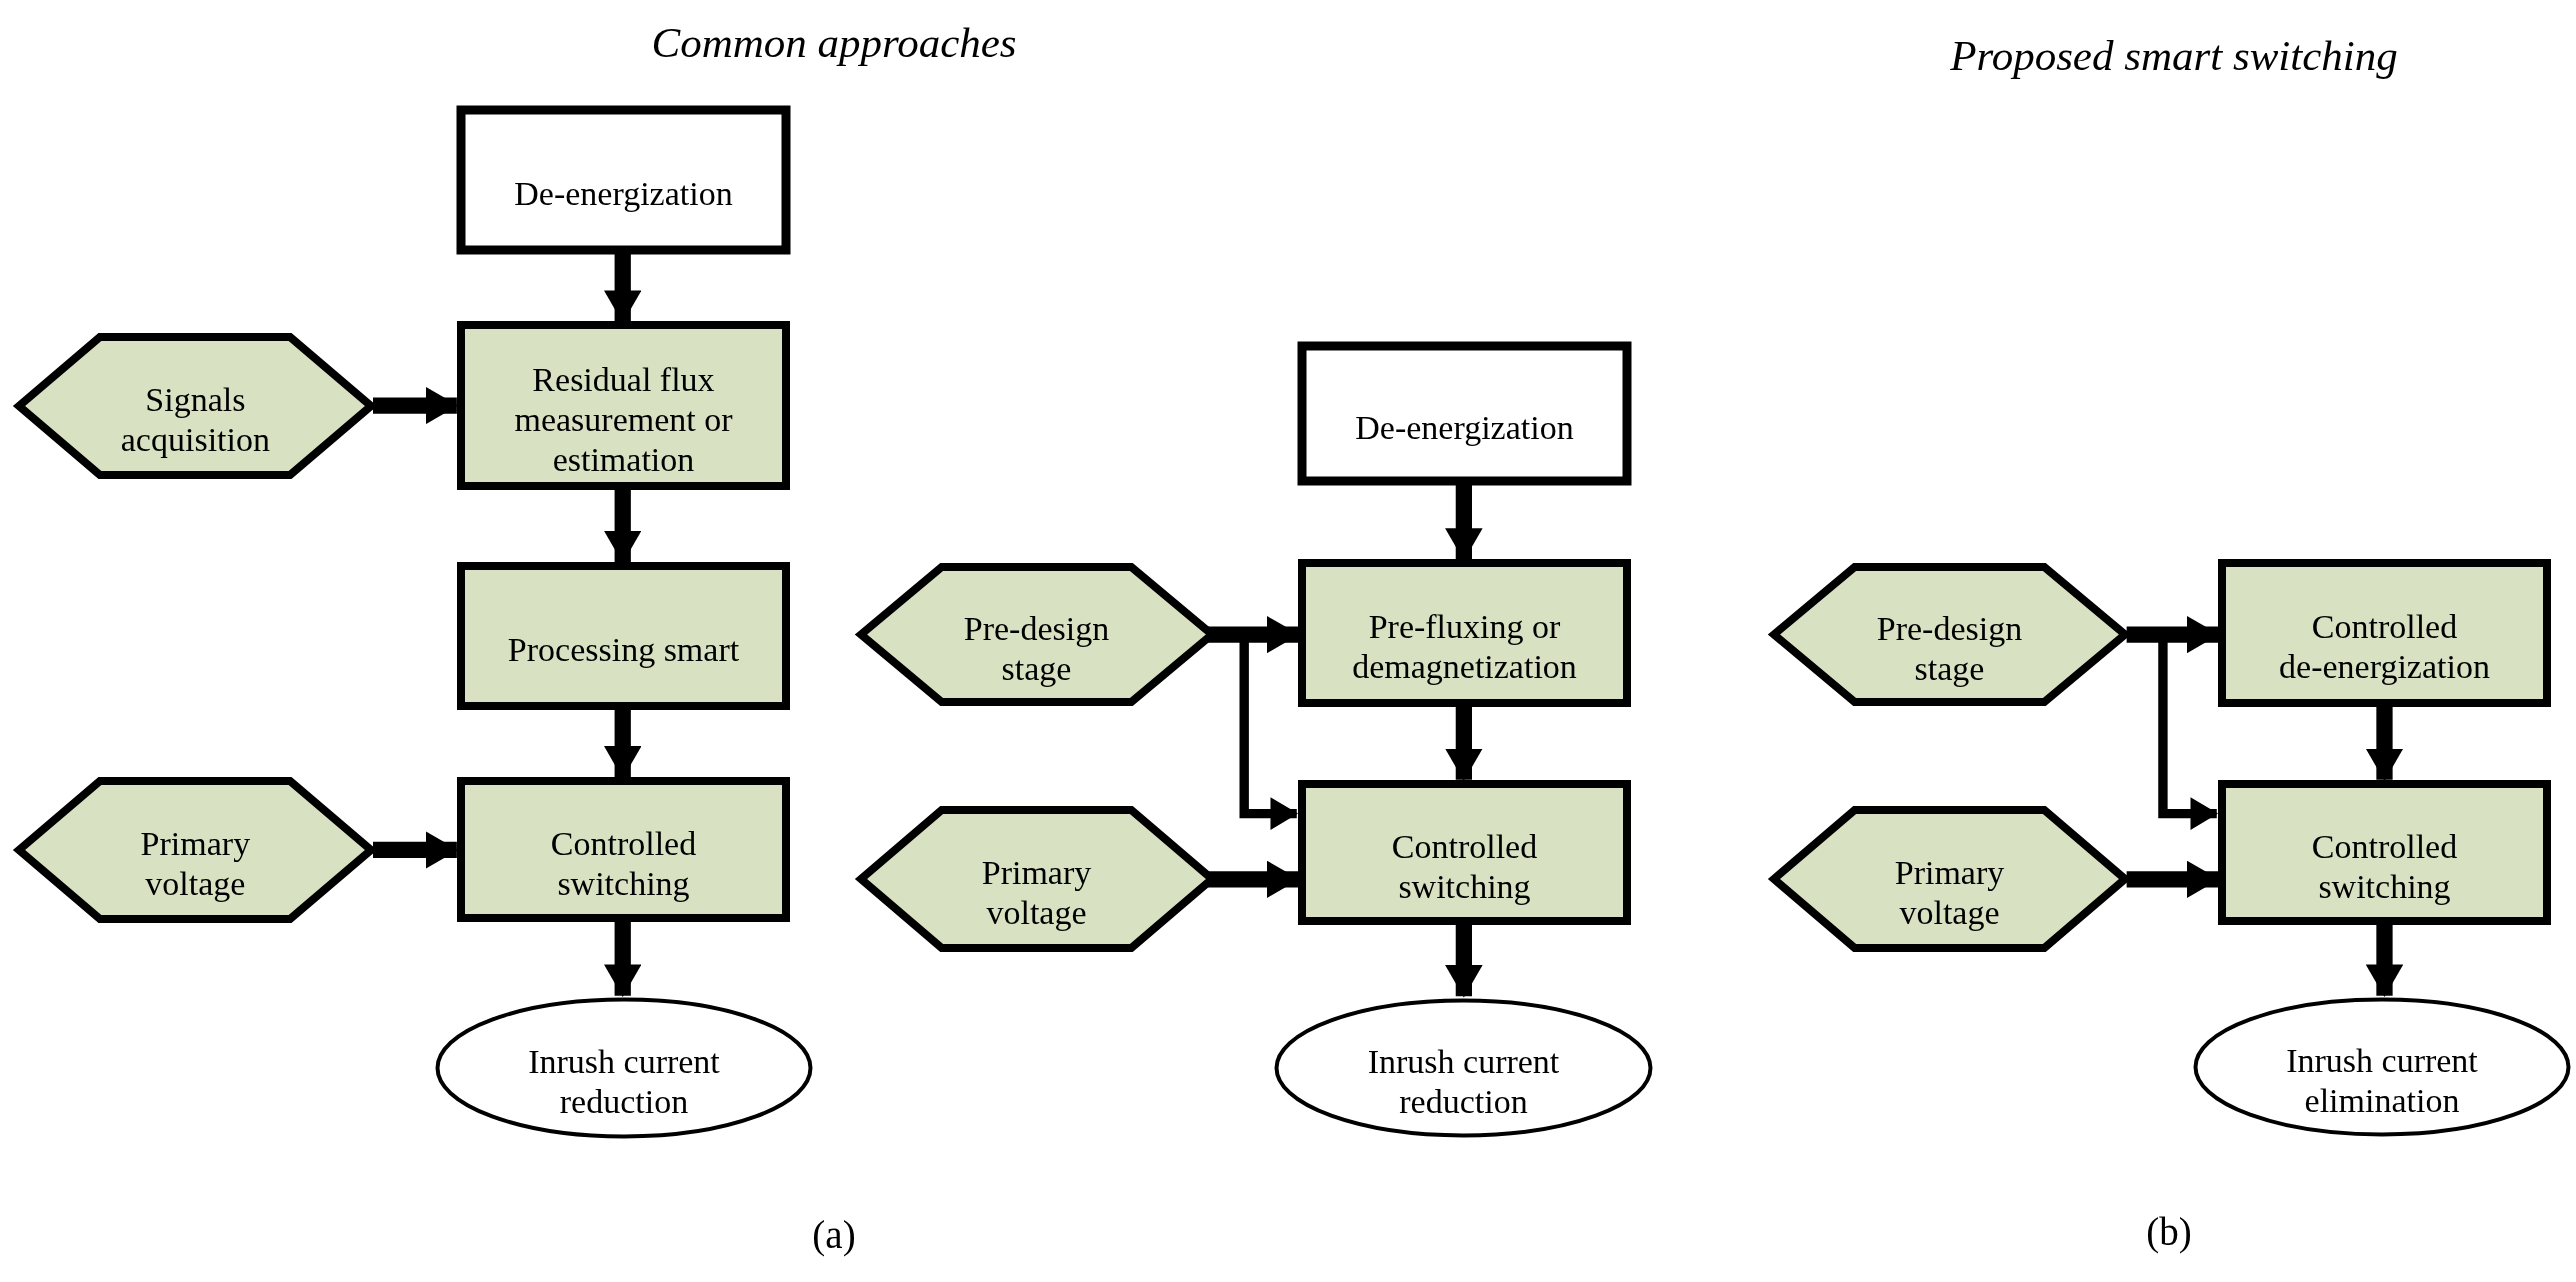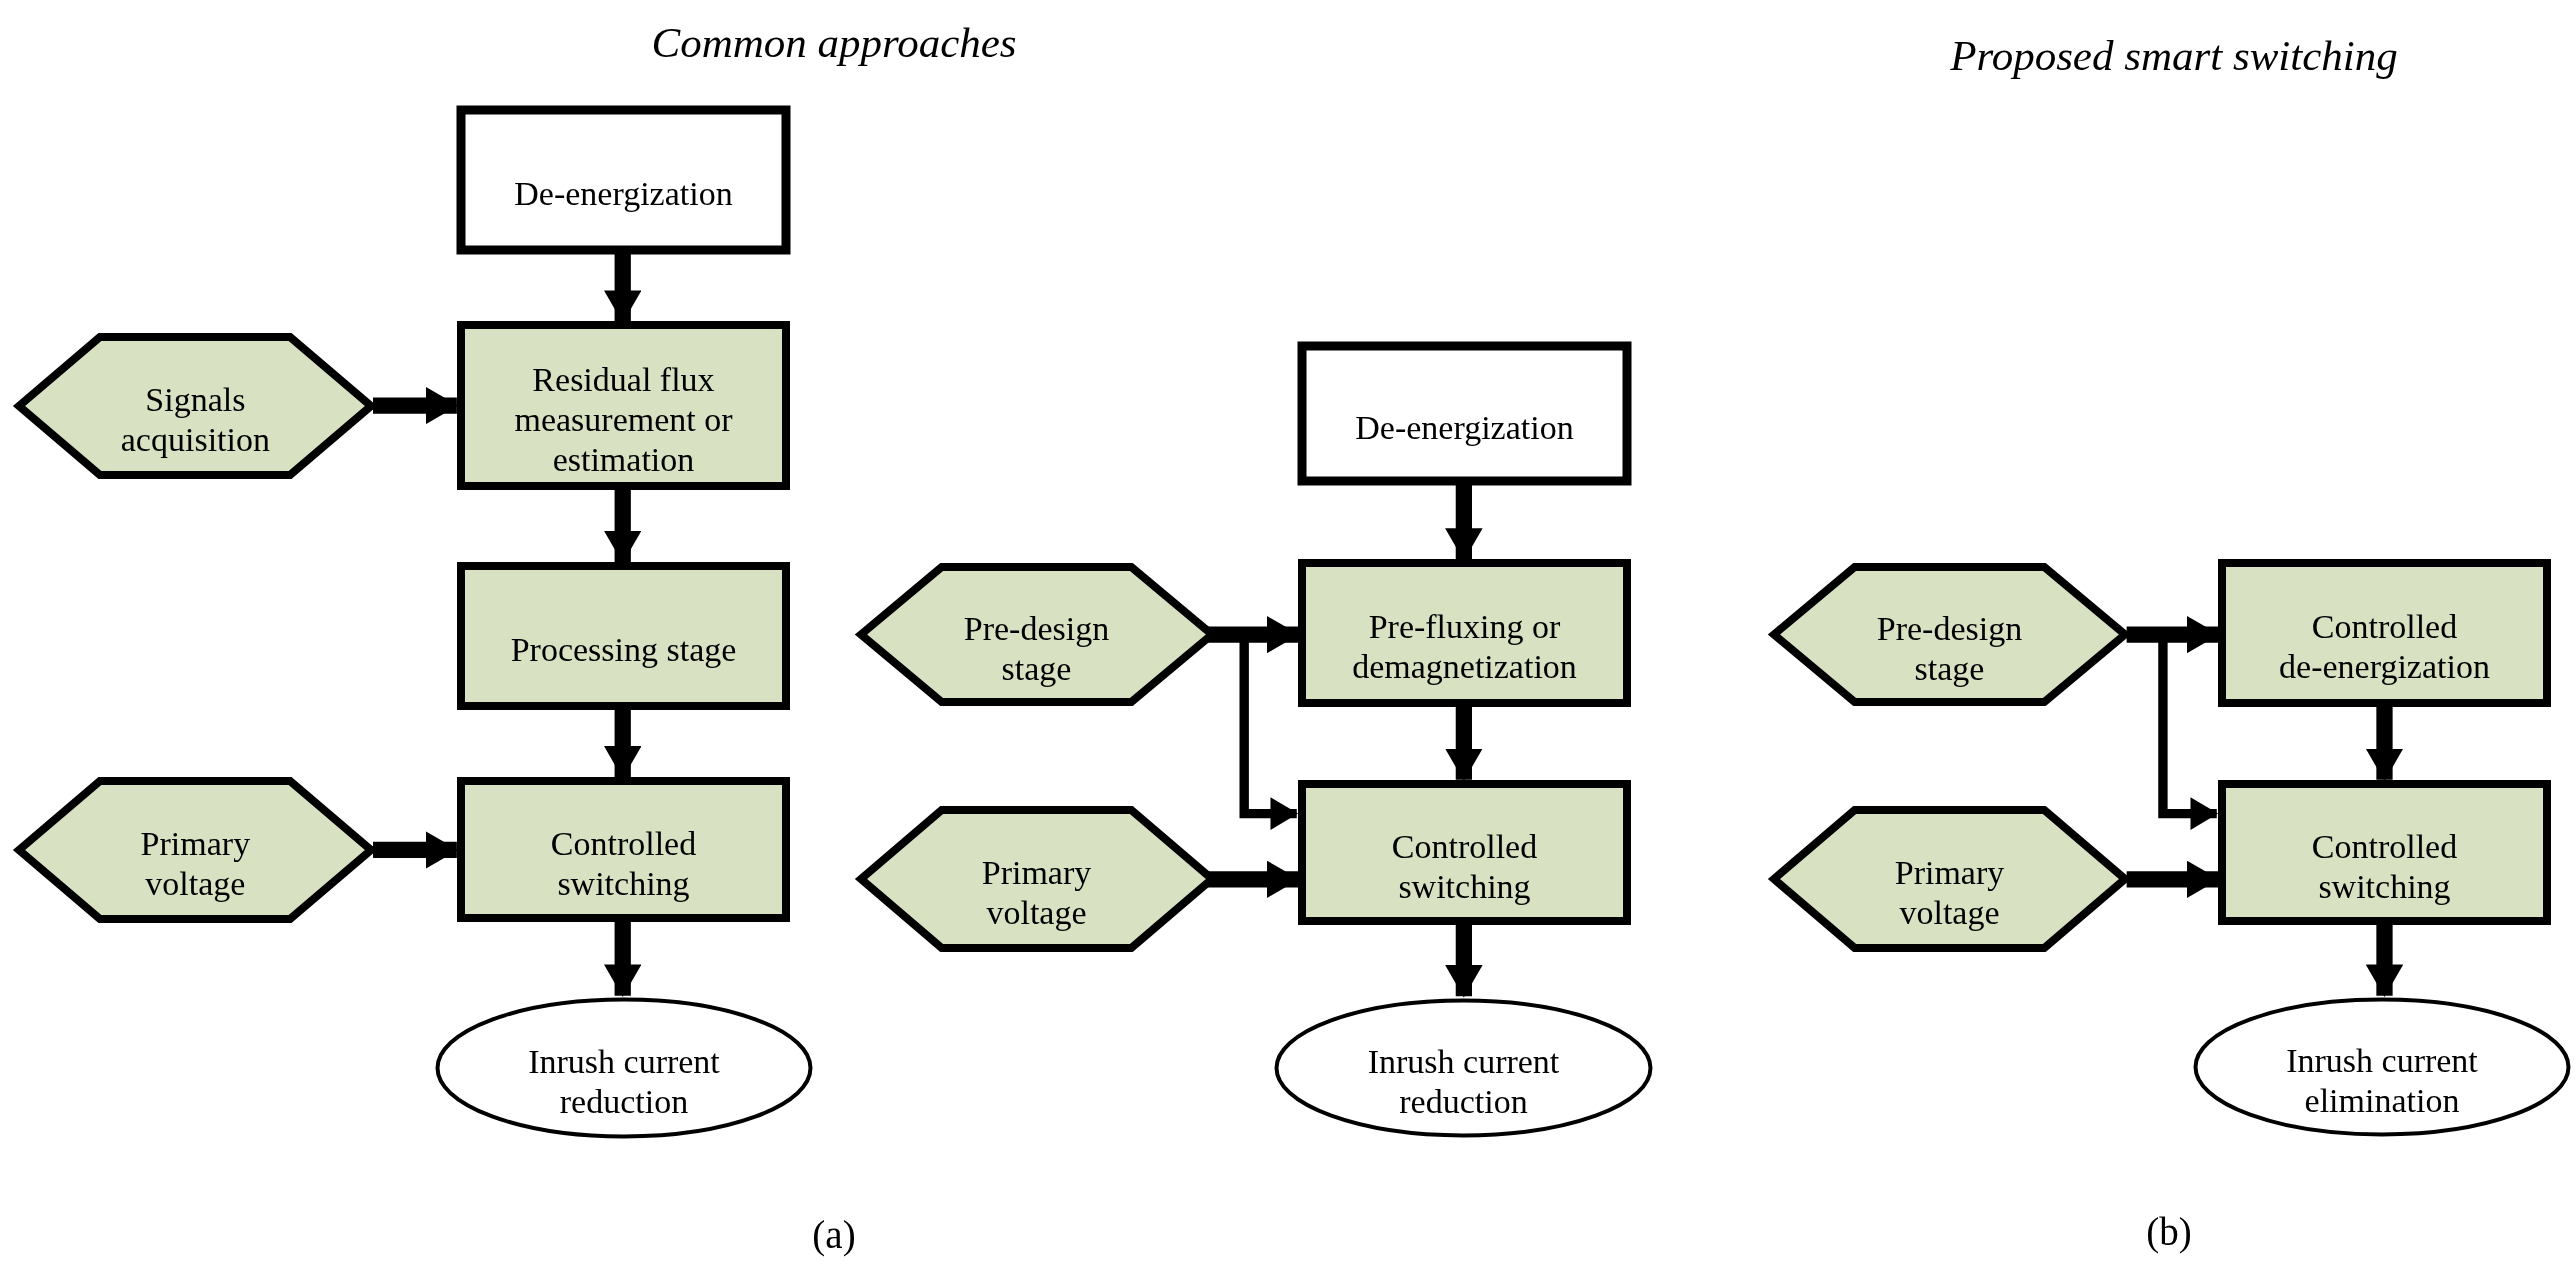--- a/index.html
+++ b/index.html
@@ -129,21 +129,21 @@
       <polygon class="outline" points="0,50 23,0 77,0 100,50 77,100 23,100" stroke-width="8" vector-effect="non-scaling-stroke"></polygon>
     </svg>
     <span class="label">Signals
 acquisition</span>
   </div>
 
   <div class="node rect-node" style="left:461px; top:566px; width:325px; height:140px">
     <svg class="shape" viewBox="0 0 100 100" preserveAspectRatio="none">
       <rect class="outline" x="0" y="0" width="100" height="100" stroke-width="8" vector-effect="non-scaling-stroke"></rect>
     </svg>
-    <span class="label">Processing stage</span>
+    <span class="label">Processing smart</span>
   </div>
 
   <div class="node hex-node" style="left:19.4px; top:781px; width:352px; height:138px">
     <svg class="shape" viewBox="0 0 100 100" preserveAspectRatio="none">
       <polygon class="outline" points="0,50 23,0 77,0 100,50 77,100 23,100" stroke-width="8" vector-effect="non-scaling-stroke"></polygon>
     </svg>
     <span class="label">Primary
 voltage</span>
   </div>
 

